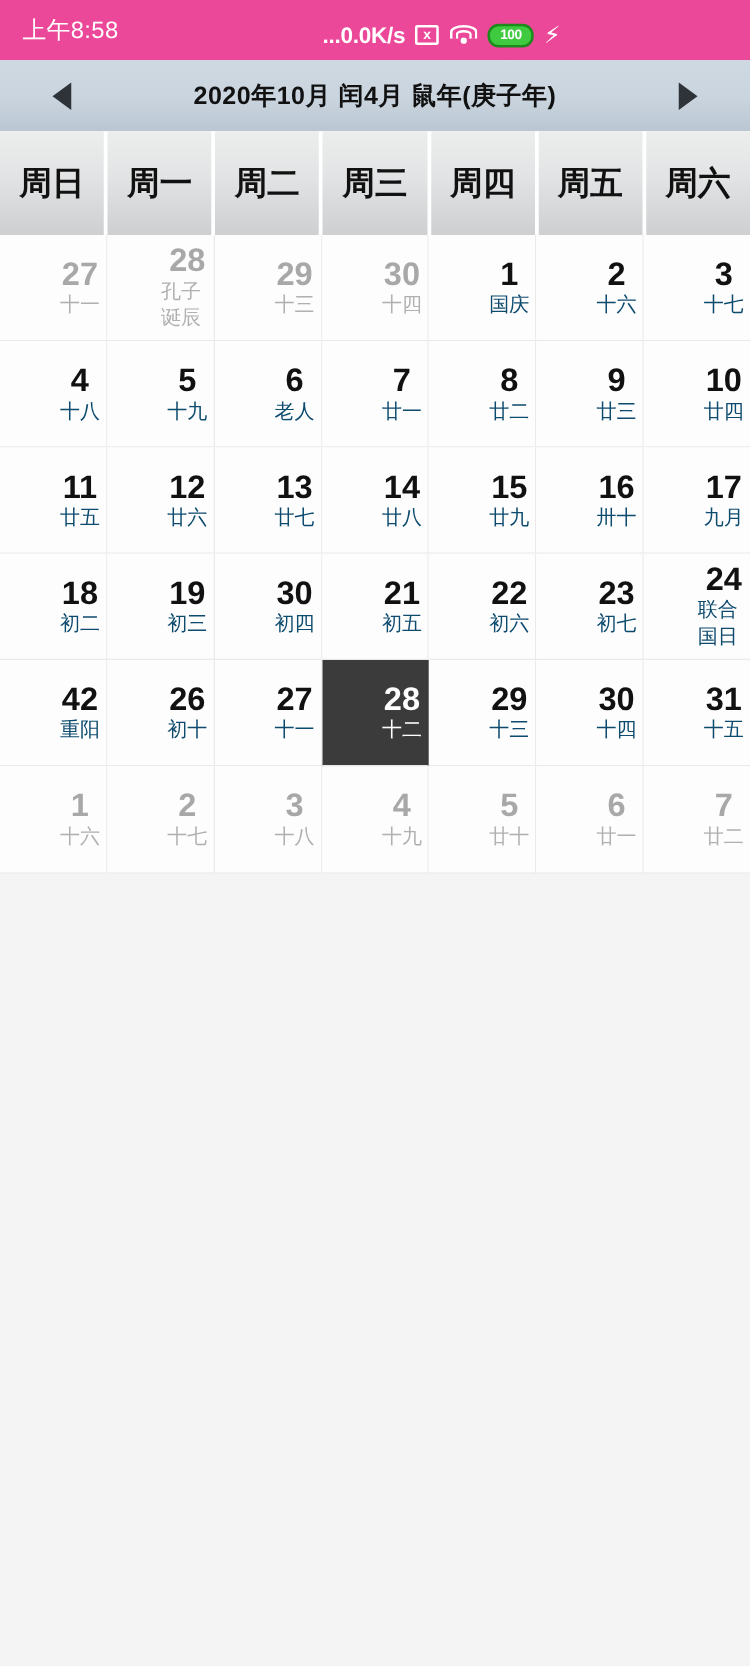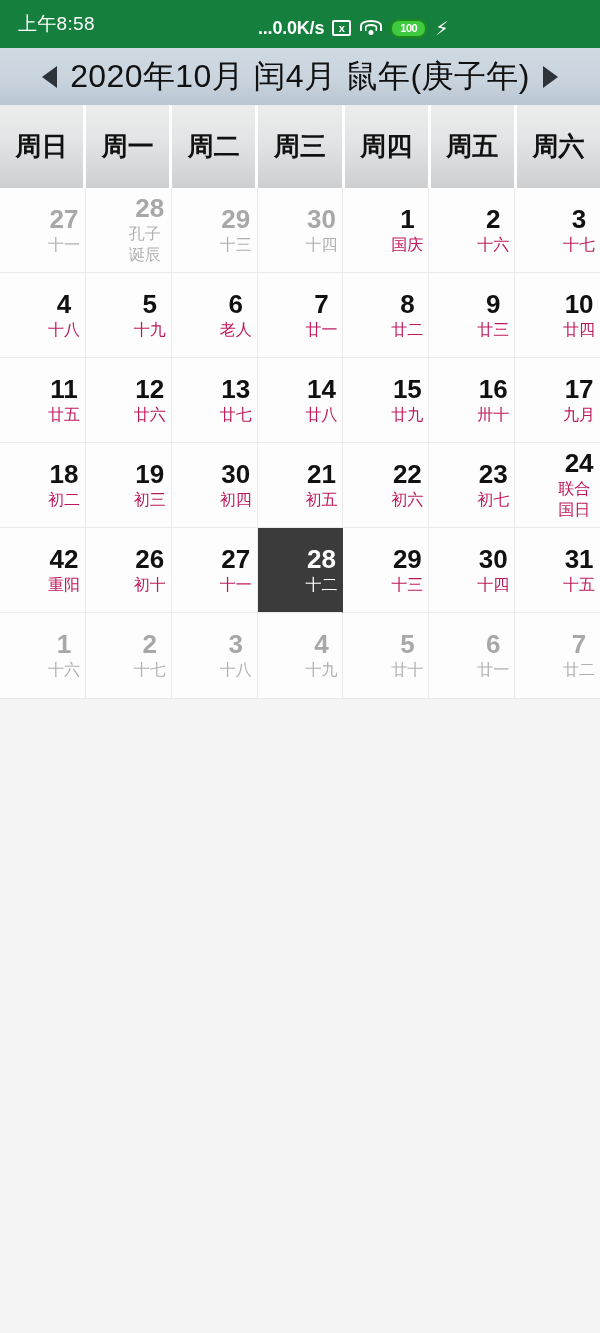--- a/index.html
+++ b/index.html
@@ -5,21 +5,21 @@
   * { margin:0; padding:0; box-sizing:border-box; }
   html, body {
     width:600px; height:1333px;
     font-family:"Liberation Sans","DejaVu Sans",sans-serif;
     background:#f4f4f4;
     overflow:hidden;
   }
 
   
   #status-bar{
-    height:48px; width:600px; background:#15803d; color:#fff;
+    height:48px; width:600px; background:#ec4899; color:#fff;
     display:flex; align-items:center; position:relative;
   }
   #status-time{ font-size:19px; margin-left:18px; letter-spacing:.3px; }
   #status-right{
     position:absolute; left:258px; top:0; height:56px;
     display:flex; align-items:center; gap:8px;
   }
   #net-speed{ font-size:18px; font-weight:bold; letter-spacing:-.2px; }
   .sq-icon{
     width:19px; height:16px; border:2px solid #fff; border-radius:2px;
@@ -52,21 +52,21 @@
     display:flex; align-items:center; justify-content:space-between;
     padding:0 42px;
   }
   .nav-arrow{
     width:0; height:0; border-top:11px solid transparent;
     border-bottom:11px solid transparent; cursor:pointer;
   }
   #prev-arrow{ border-right:15px solid #2d3338; }
   #next-arrow{ border-left:15px solid #2d3338; }
   #title-text{
-    font-size:32px; font-weight:normal; color:#111; letter-spacing:.4px;
+    font-size:20px; font-weight:bold; color:#111; letter-spacing:.4px;
     white-space:nowrap;
   }
 
   
   #weekday-row{
     display:flex; height:83px; width:600px; background:#fff;
   }
   .weekday-cell{
     flex:1; margin-right:3px;
     background:linear-gradient(to bottom,#eceded 0%,#e2e3e4 45%,#cdcfd0 100%);
@@ -82,21 +82,21 @@
   .day-cell{
     flex:1; position:relative;
     border-right:1px solid #eaeaea; border-bottom:1px solid #eaeaea;
     display:flex; flex-direction:column;
     align-items:center; justify-content:center;
     background:#fdfdfd;
     padding-left:43px;
   }
   .day-cell:last-child{ border-right:none; }
   .day-num{ font-size:26px; font-weight:bold; color:#111; line-height:1.08; }
-  .day-lunar{ font-size:16px; color:#be185d; line-height:1.3; margin-top:2px; }
+  .day-lunar{ font-size:16px; color:#0c4a6e; line-height:1.3; margin-top:2px; }
   .day-cell.other .day-num{ color:#a8a8a8; }
   .day-cell.other .day-lunar{ color:#b0b0b0; }
   .day-cell.selected{ background:#3b3b3b; border-right-color:#3b3b3b; }
   .day-cell.selected .day-num,
   .day-cell.selected .day-lunar{ color:#fff; }
 
   #bottom-pane{ width:600px; height:633px; background:#f4f4f4; }
 </style>
 </head>
 <body>

